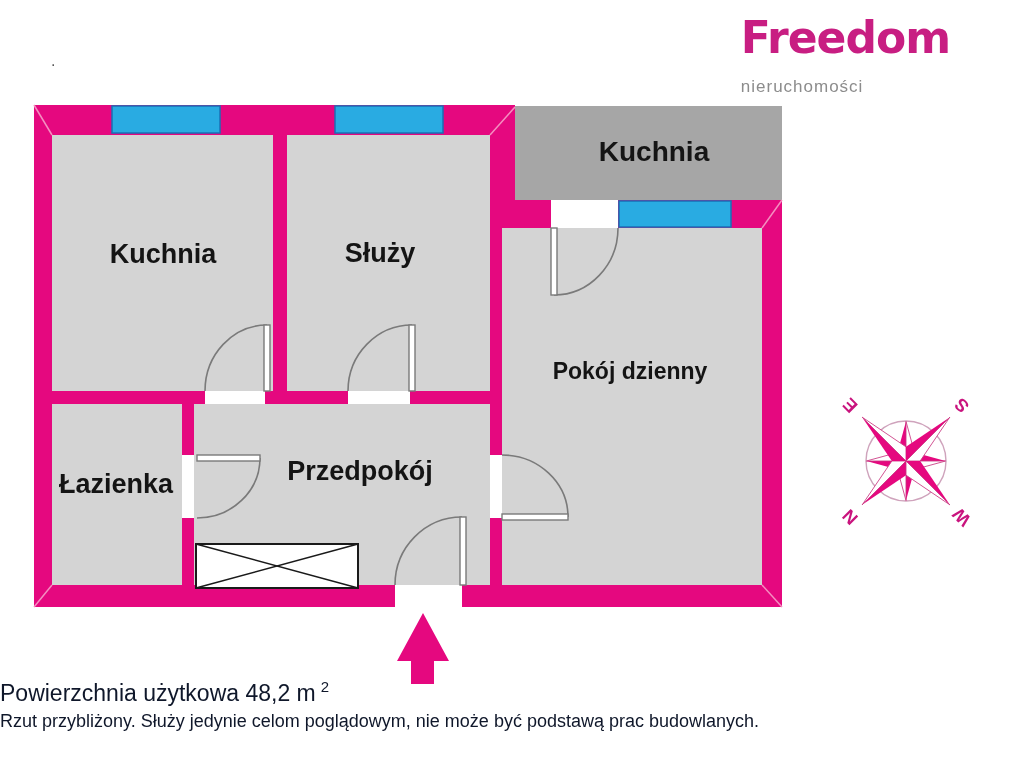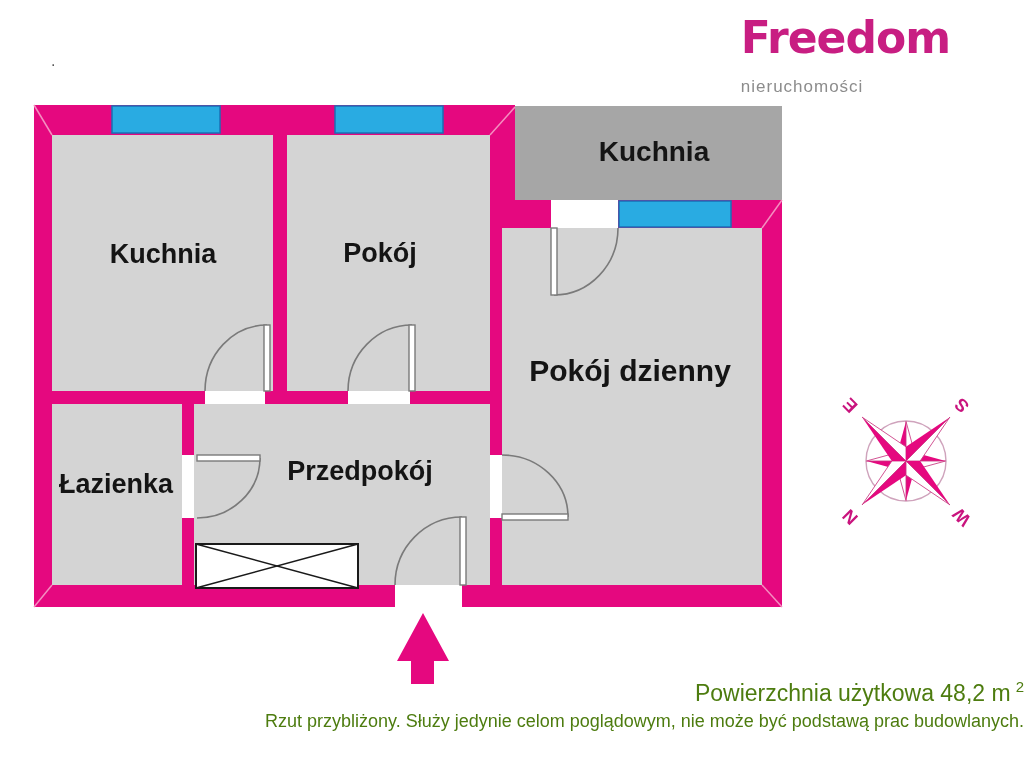--- a/index.html
+++ b/index.html
@@ -8,22 +8,22 @@
   .plan-svg{position:absolute;left:0;top:0;}
   .logo{position:absolute;top:16px;right:74px;line-height:1;}
   .logo-title{font-family:"DejaVu Sans",sans-serif;font-weight:bold;font-size:44px;
               color:#c81e82;letter-spacing:-1px;}
   .logo-sub{font-family:"Liberation Sans",sans-serif;font-size:17px;color:#8c8c8c;
             letter-spacing:1px;margin-top:18px;}
   .stray-dot{position:absolute;left:51px;top:52px;font-size:16px;color:#555;}
   .room-label{position:absolute;transform:translate(-50%,-50%);white-space:nowrap;
               font-weight:bold;font-size:27px;color:#141414;}
   .label-loggia{font-size:28px;}
-  .label-pd{font-size:30px;}
-  .footer{position:absolute;left:0;width:1024px;text-align:right;color:#4d7c0f;}
+  .label-pd{font-size:23px;}
+  .footer{position:absolute;left:0;width:1024px;text-align:left;color:#0f172a;}
   .footer-area{top:678px;font-size:23px;}
   .footer-area sup{font-size:15px;margin-left:5px;}
   .footer-disclaimer{top:711px;font-size:18px;}
   .footer{position:absolute;}
 </style>
 </head>
 <body>
 
 <div class="canvas">
 
@@ -133,21 +133,21 @@
       <g fill="#c9147e" font-family="Liberation Sans, sans-serif" font-size="18" font-weight="bold" text-anchor="middle">
         <text x="0" y="-73">N</text>
         <text x="79" y="6">E</text>
         <text x="0" y="85">S</text>
         <text x="-79" y="6">W</text>
       </g>
     </g>
   </svg>
 
   <div class="room-label" style="left:163px;top:254px;">Kuchnia</div>
-  <div class="room-label" style="left:380px;top:253px;">Pokój</div>
+  <div class="room-label" style="left:380px;top:253px;">Służy</div>
   <div class="room-label label-loggia" style="left:654px;top:152px;">Kuchnia</div>
   <div class="room-label label-pd" style="left:630px;top:371px;">Pokój dzienny</div>
   <div class="room-label" style="left:360px;top:471px;">Przedpokój</div>
   <div class="room-label" style="left:116px;top:484px;">Łazienka</div>
 
   <div class="footer footer-area">
     <span>Powierzchnia użytkowa 48,2 m</span><sup>2</sup>
   </div>
   <div class="footer footer-disclaimer">Rzut przybliżony. Służy jedynie celom poglądowym, nie może być podstawą prac budowlanych.</div>
 

